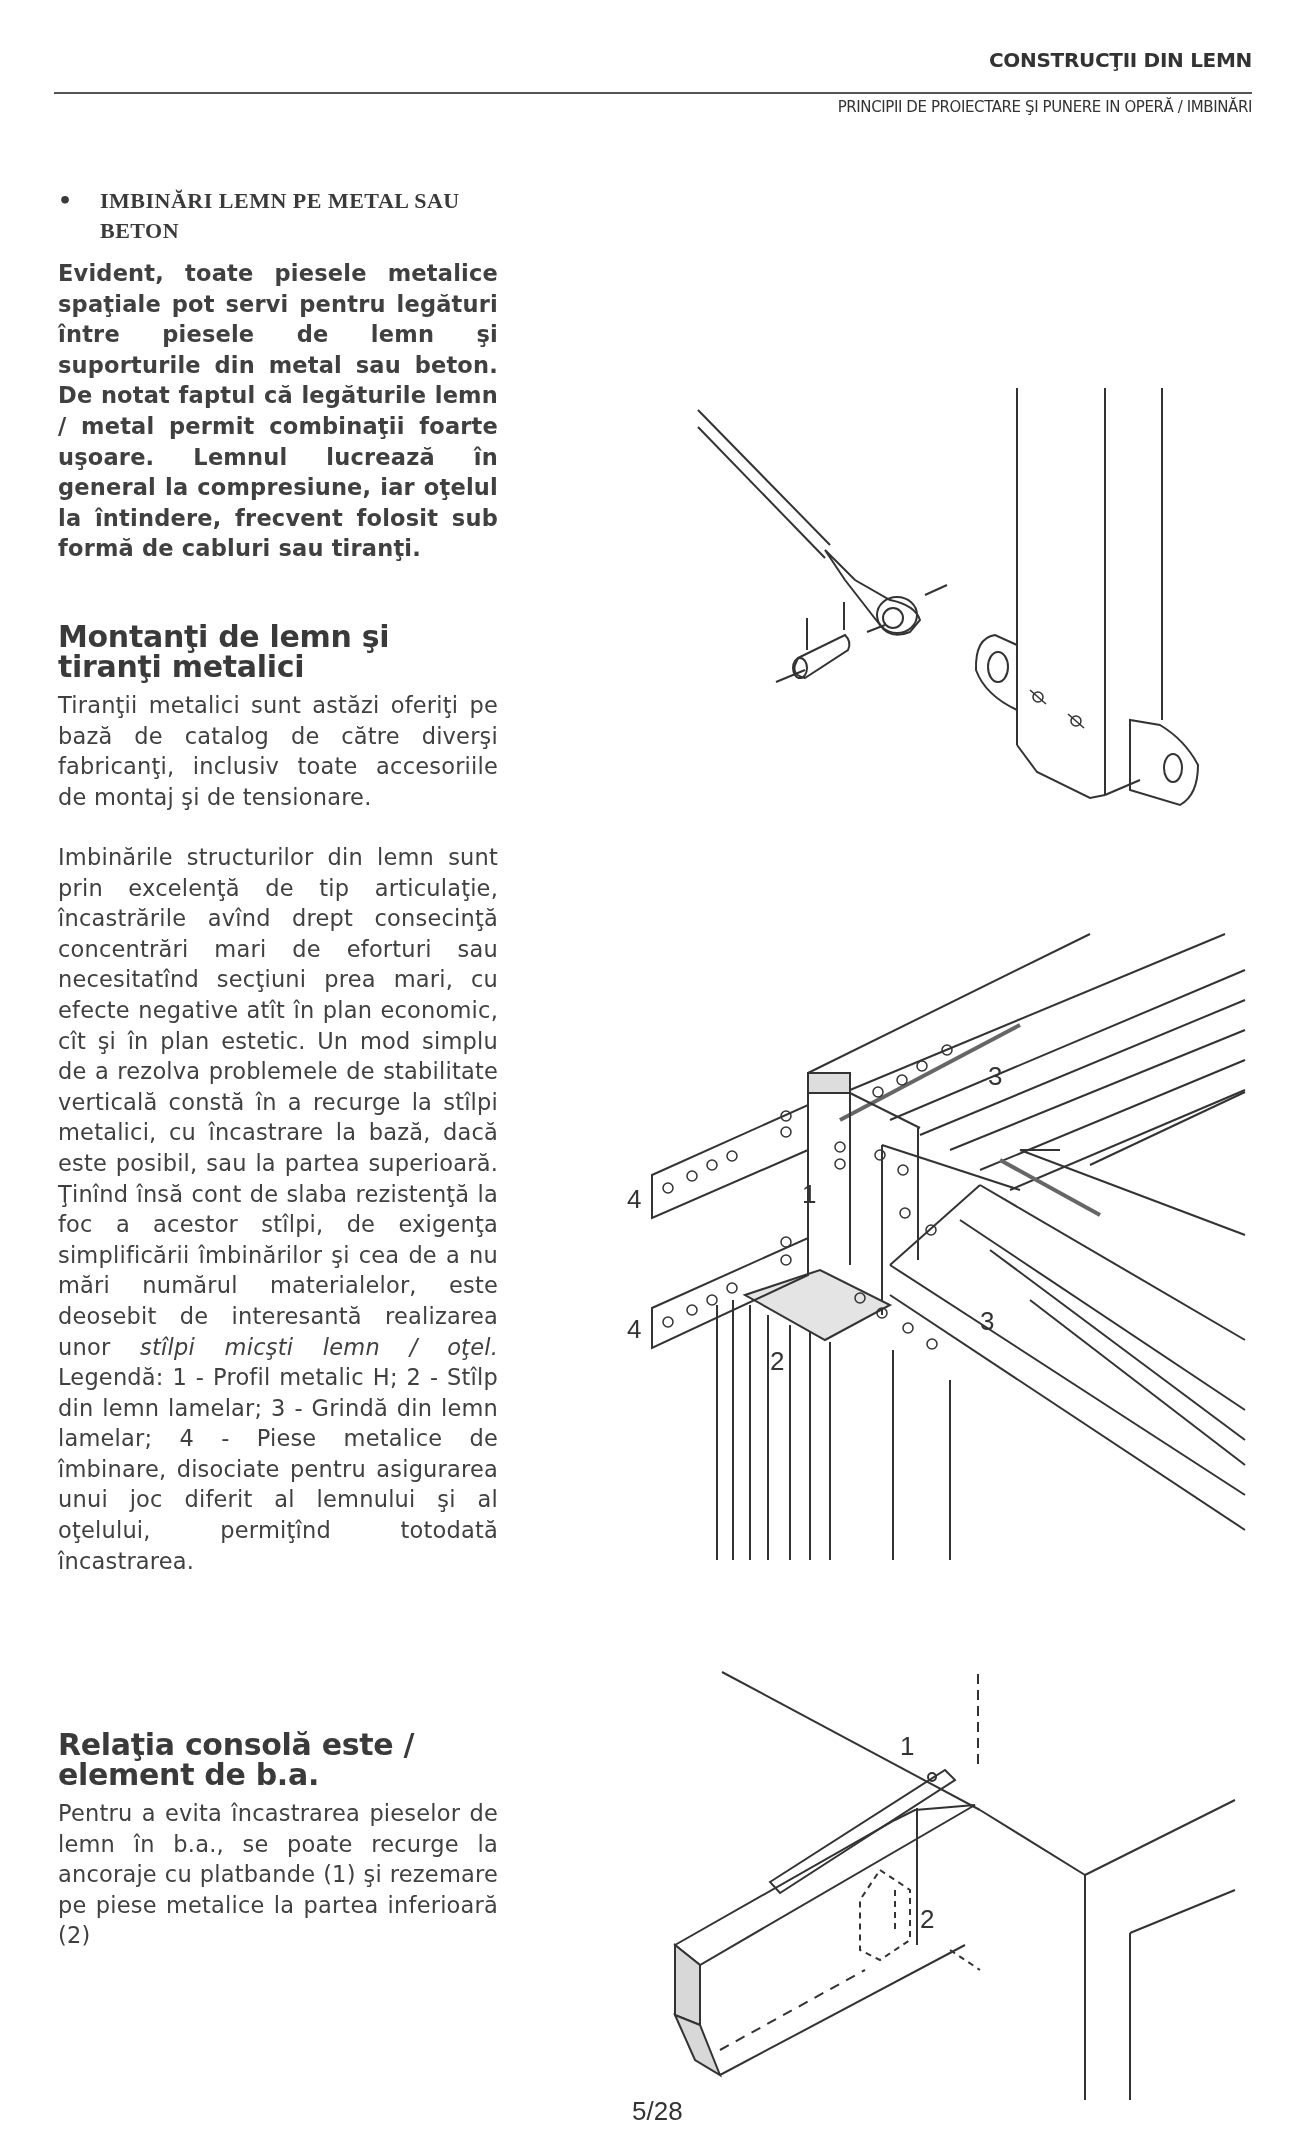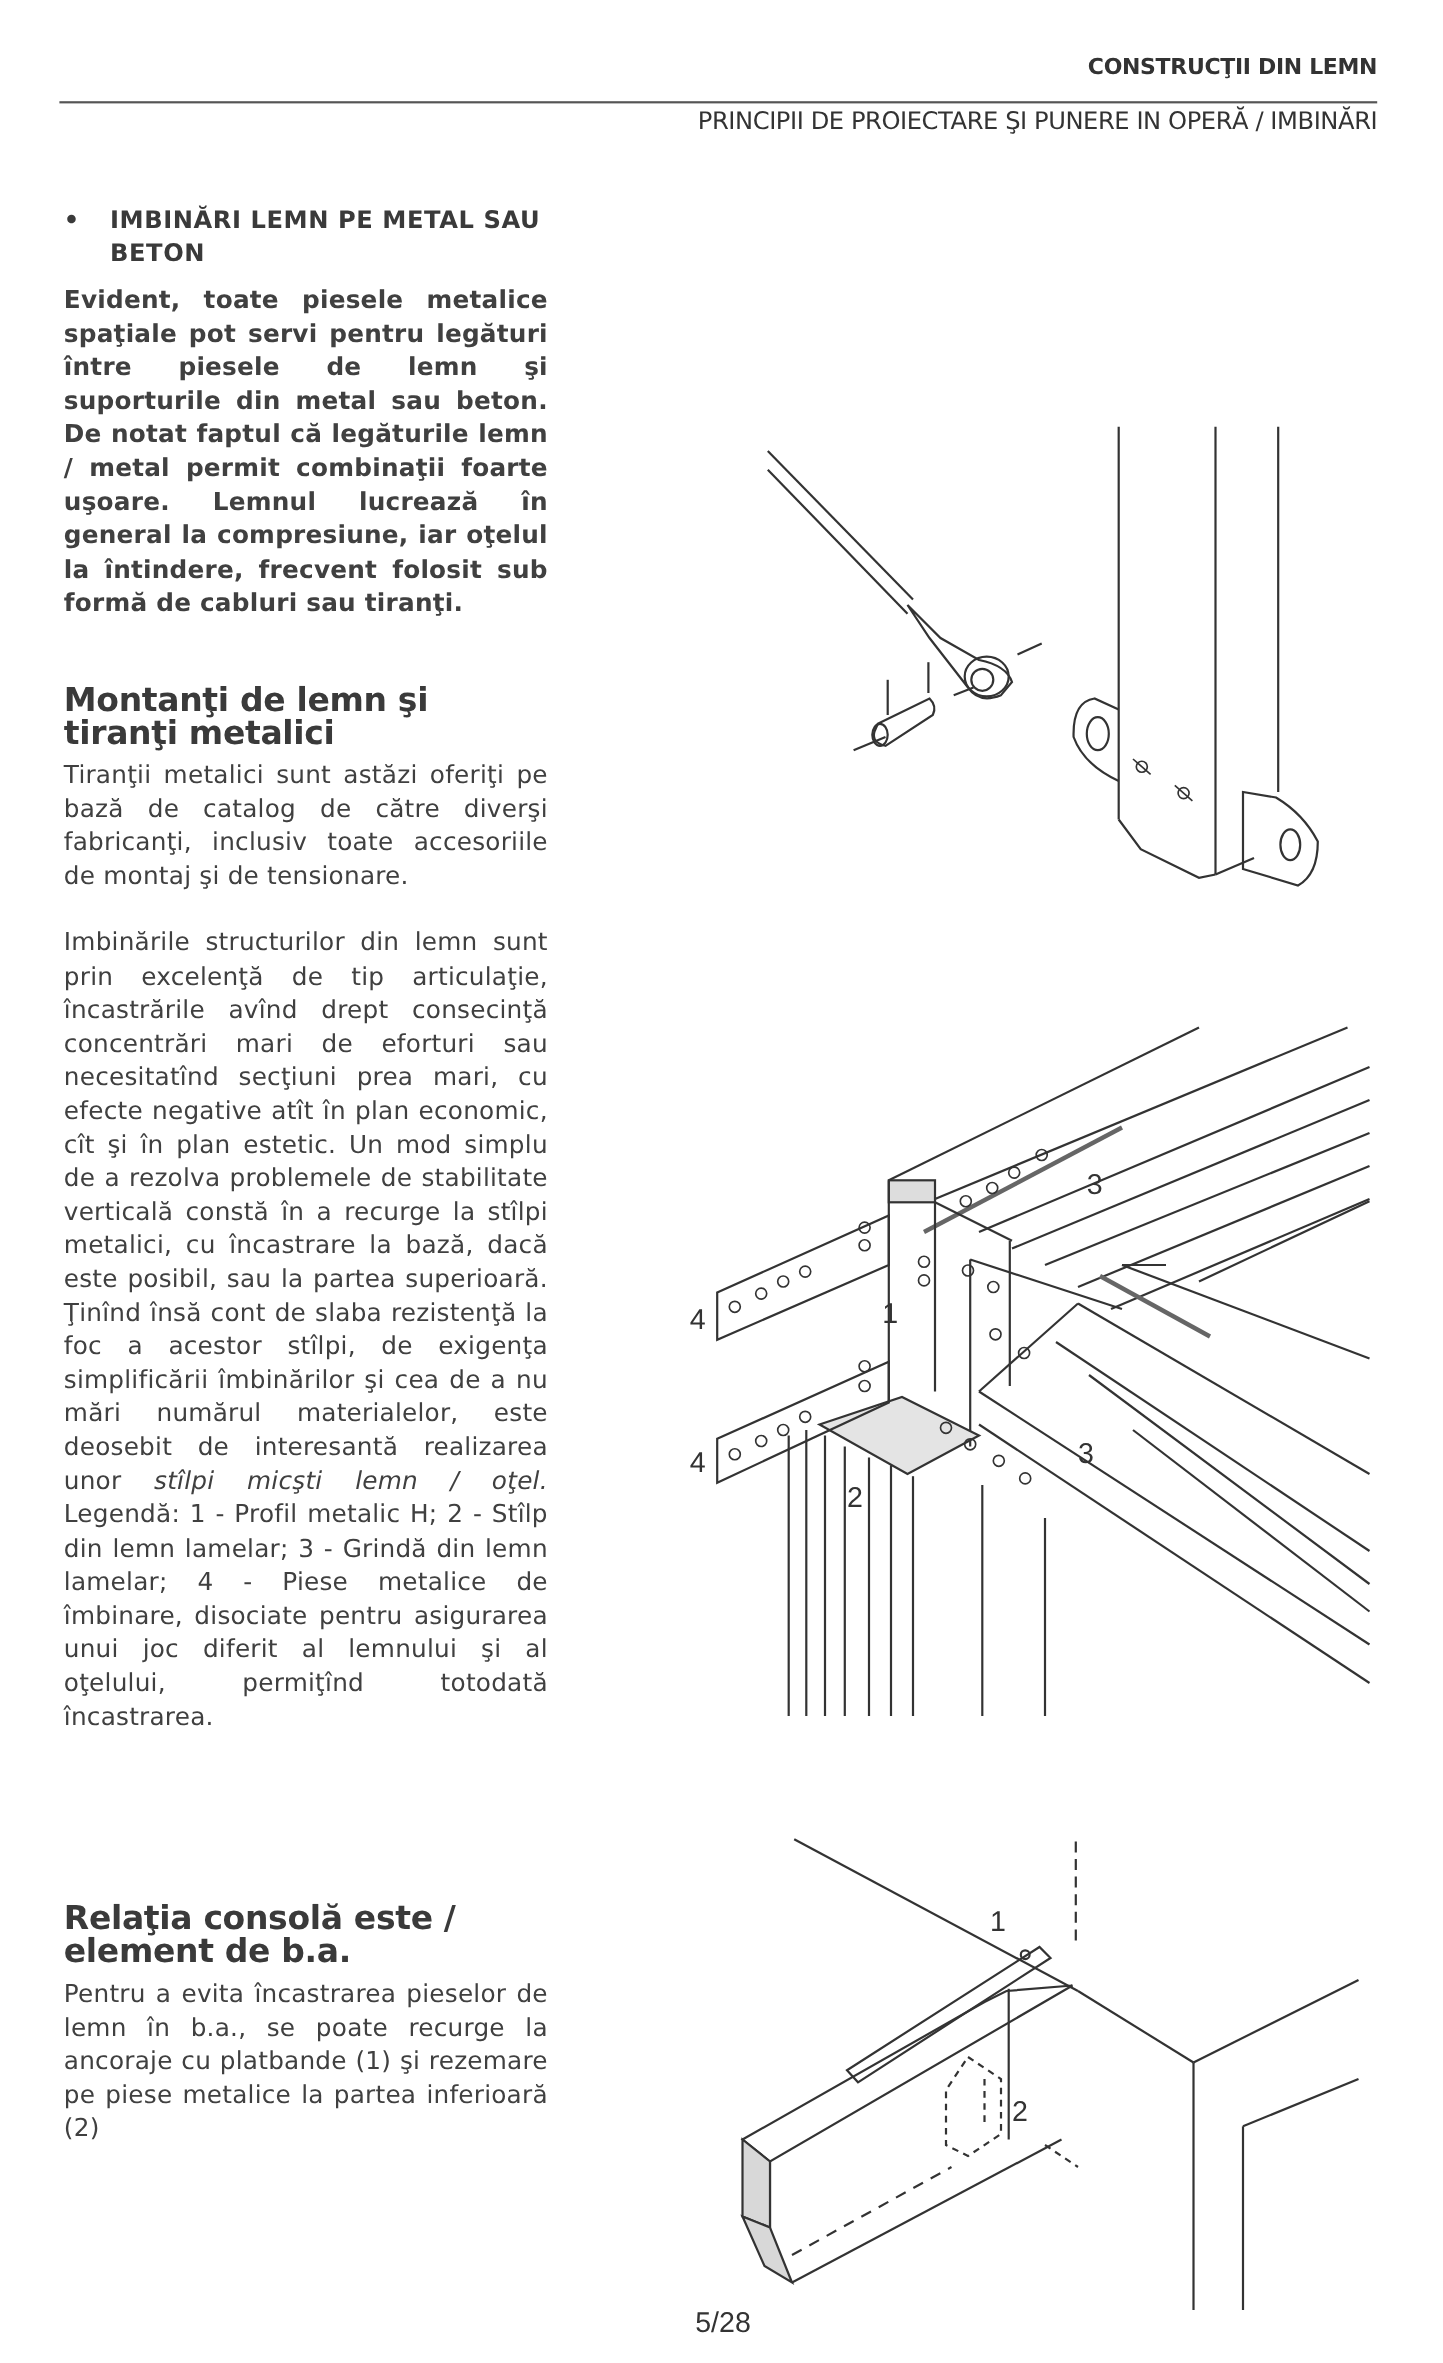--- a/index.html
+++ b/index.html
@@ -10,21 +10,21 @@
   .header-title {
     position: absolute; right: 60px; top: 48px;
     font-size: 20px; letter-spacing: -0.3px; color: #333; font-weight: bold;
   }
   .header-rule {
     position: absolute; left: 54px; right: 60px; top: 92px;
     border-top: 2px solid #555;
   }
   .header-sub {
     position: absolute; right: 60px; top: 98px;
-    font-size: 22px; letter-spacing: -0.4px; color: #333;
+    font-size: 15px; letter-spacing: -0.4px; color: #333;
   }
   .col {
     position: absolute; left: 58px; width: 440px;
   }
   .sec-title {
     font-weight: bold; font-size: 30px; color: #3a3a3a; letter-spacing: -0.3px;
     margin: 0 0 8px 0; line-height: 30px;
   }
   .bullet-title {
     font-weight: bold; font-size: 22px; color: #3a3a3a; line-height: 30px;
@@ -47,21 +47,21 @@
 </head>
 <body>
 
 <div class="header-title">CONSTRUCŢII DIN LEMN</div>
 <div class="header-rule"></div>
 <div class="header-sub">PRINCIPII DE PROIECTARE ŞI PUNERE IN OPERĂ / IMBINĂRI</div>
 
 <div class="col" style="top:186px;">
   <div class="bullet-title">
     <span class="dot">•</span>
-    <span style="letter-spacing:0.5px;">IMBINĂRI LEMN PE METAL SAU BETON</span>
+    <span style="letter-spacing:0.5px;font-family:Liberation Serif, serif;">IMBINĂRI LEMN PE METAL SAU BETON</span>
   </div>
   <p class="para" style="margin-top:12px;font-weight:bold;">Evident, toate piesele metalice spaţiale pot servi pentru legături între piesele de lemn şi suporturile din metal sau beton. De notat faptul că legăturile lemn / metal permit combinaţii foarte uşoare. Lemnul lucrează în general la compresiune, iar oţelul la întindere, frecvent folosit sub formă de cabluri sau tiranţi.</p>
 </div>
 
 <div class="col" style="top:622px;">
   <div class="sec-title">Montanţi de lemn şi tiranţi metalici</div>
   <p class="para">Tiranţii metalici sunt astăzi oferiţi pe bază de catalog de către diverşi fabricanţi, inclusiv toate accesoriile de montaj şi de tensionare.</p>
 </div>
 
 <div class="col" style="top:842px;">

